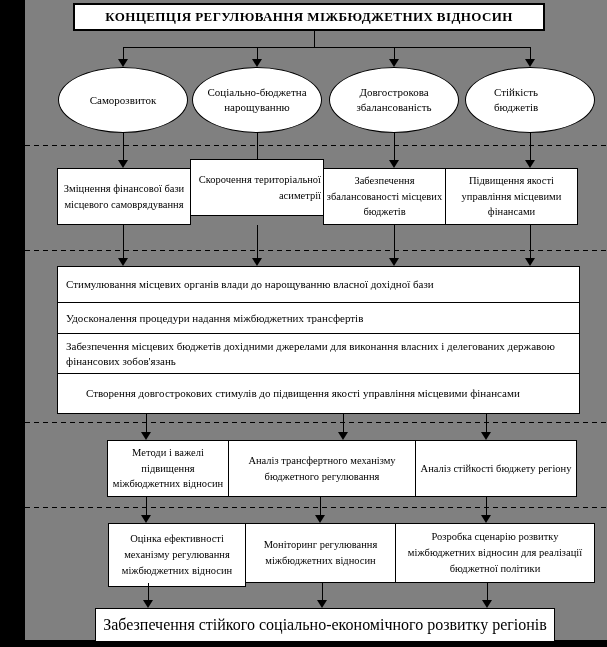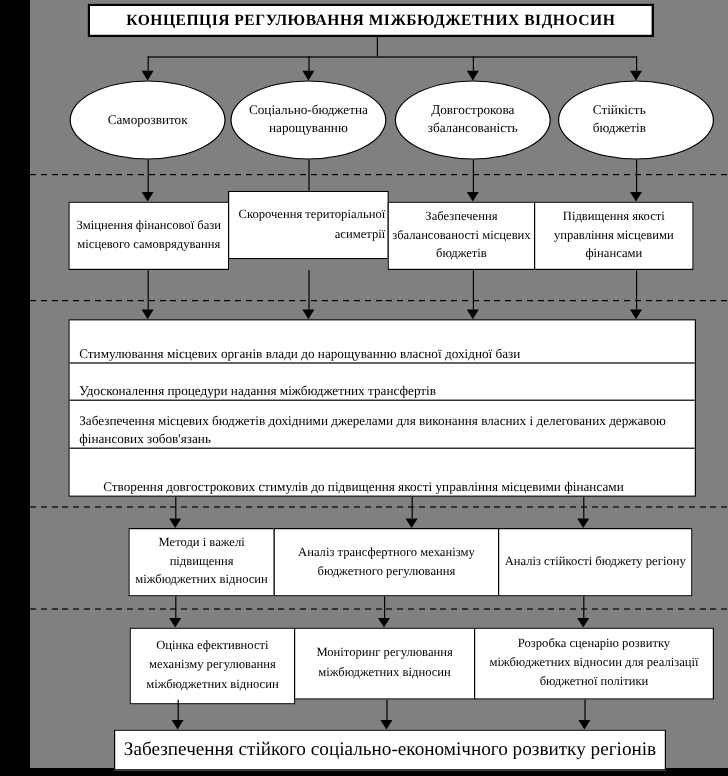--- a/index.html
+++ b/index.html
@@ -8,21 +8,21 @@
   .bar{position:absolute;background:#000;}
   .box{position:absolute;background:#fff;border:1px solid #000;box-sizing:border-box;
        display:flex;align-items:center;justify-content:center;text-align:center;
        color:#000;}
   .title-box{border-width:2px;font-weight:bold;font-size:13px;letter-spacing:.4px;}
   .ellipse{border-radius:50%;font-size:11px;line-height:1.35;}
   .small-box{font-size:10.5px;line-height:1.5;padding:1px 2px;}
   .wide-box{font-size:16px;}
   .bigbox{position:absolute;background:#fff;border:1px solid #000;box-sizing:border-box;
           display:flex;flex-direction:column;}
-  .bigrow{flex:0 0 auto;display:flex;align-items:flex-end;text-align:left;
+  .bigrow{flex:0 0 auto;display:flex;align-items:center;text-align:left;
           font-size:11px;line-height:1.3;padding:0 10px 0 8px;box-sizing:border-box;}
   .bigrow + .bigrow{border-top:1px solid #000;}
   .vline{position:absolute;width:1px;background:#000;}
   .hline{position:absolute;height:1px;background:#000;}
   .dash{position:absolute;height:1px;
         background:repeating-linear-gradient(to right,#000 0 5px,transparent 5px 9px);}
   .arrow{position:absolute;width:0;height:0;
          border-left:5px solid transparent;border-right:5px solid transparent;
          border-top:8px solid #000;}
   .left-text{text-align:left;}

